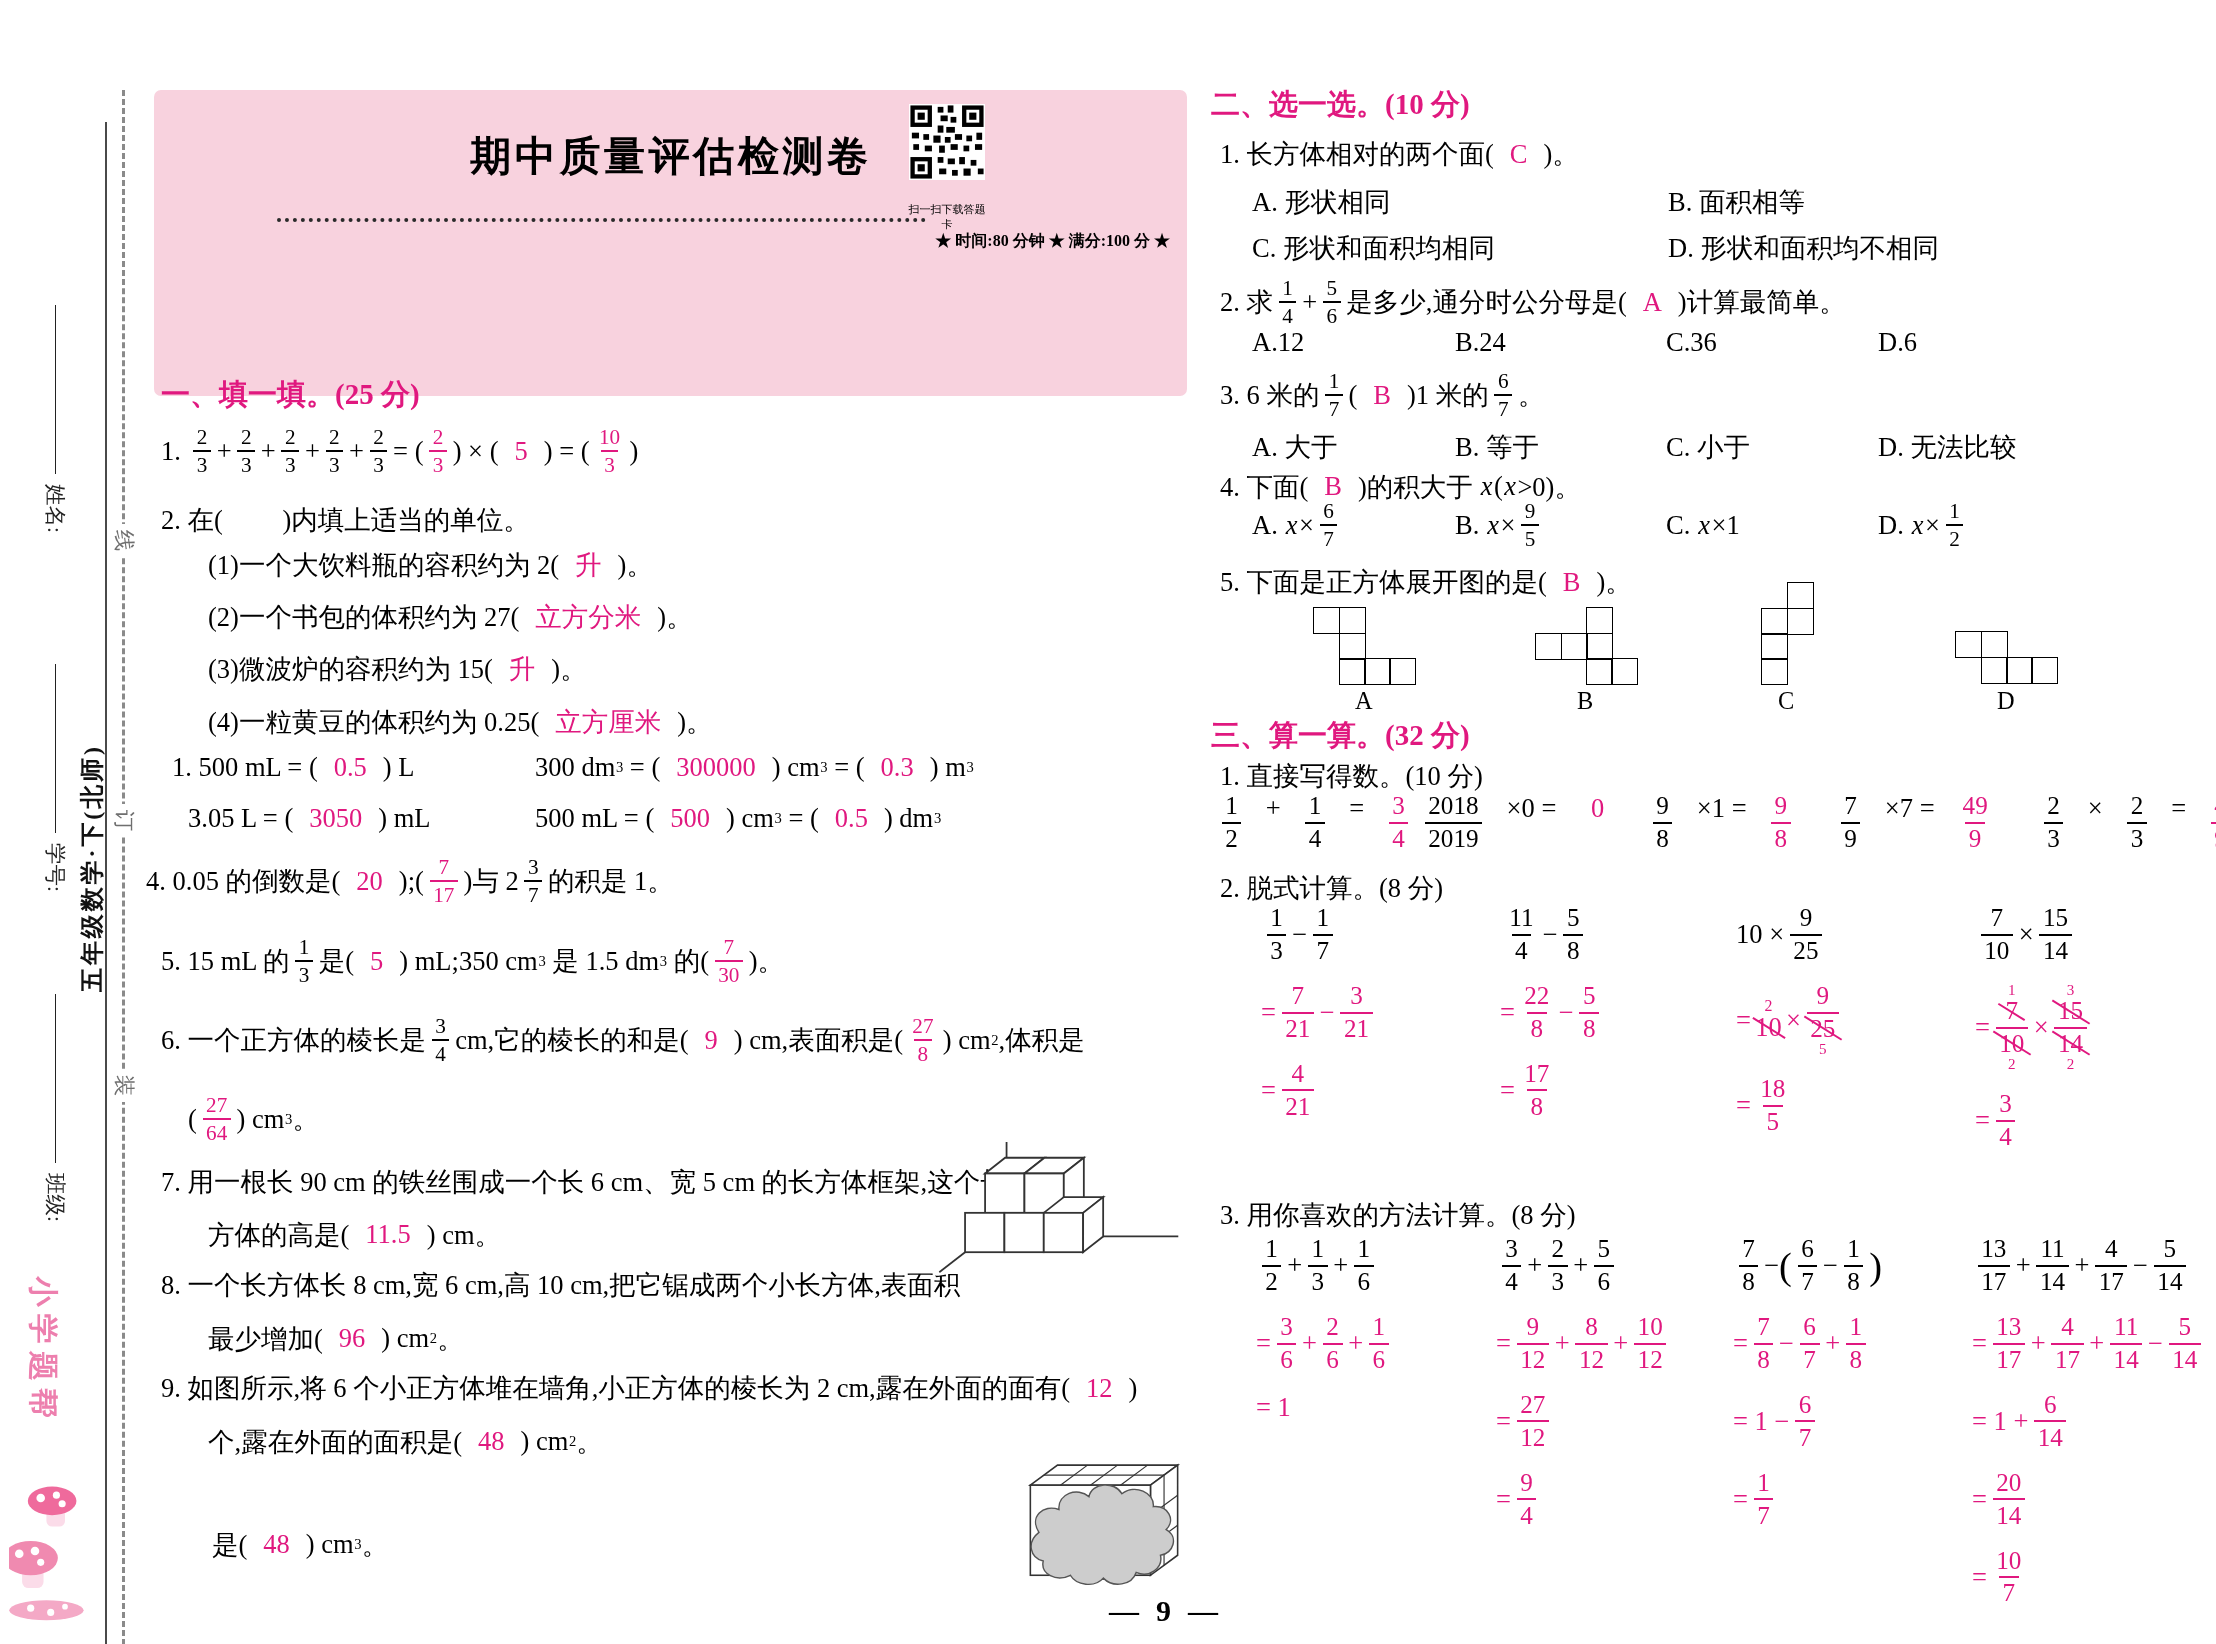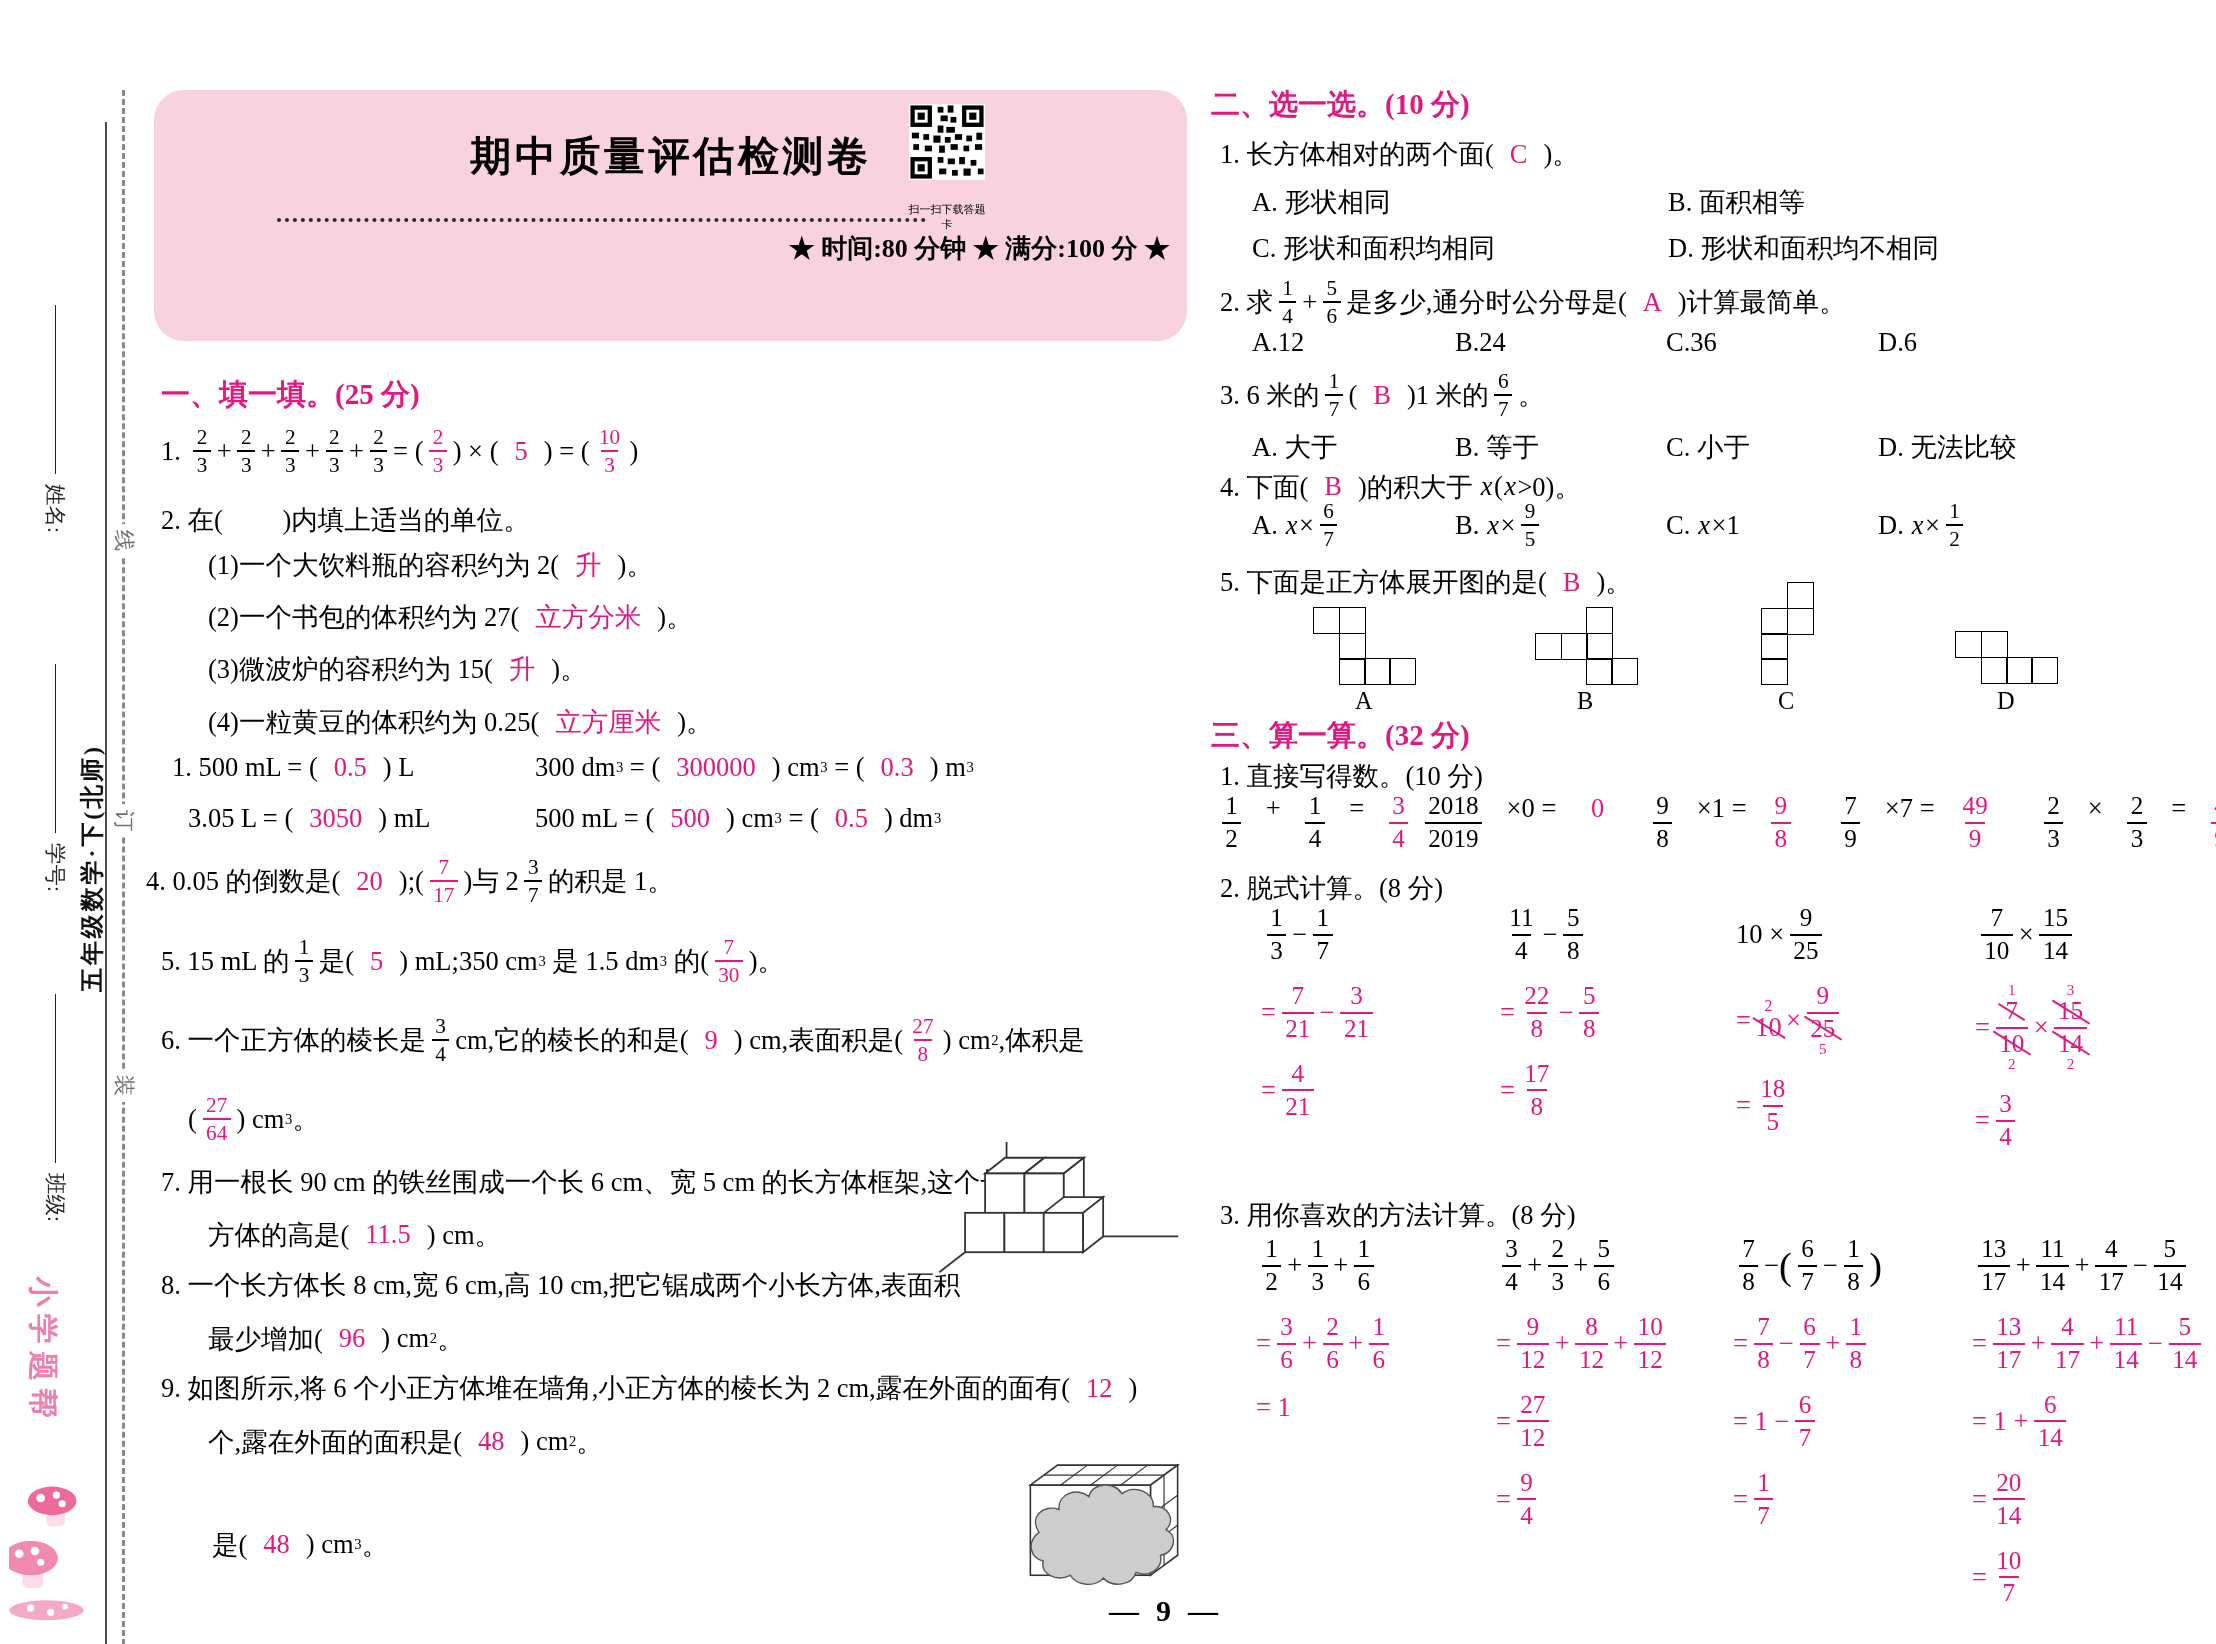--- a/index.html
+++ b/index.html
@@ -12,25 +12,25 @@
   .bind-char{position:absolute;left:108px;width:33px;height:33px;background:#fff;color:#6f6f6f;
              font-size:21.5px;display:flex;align-items:center;justify-content:center;transform:rotate(90deg)}
   .vgroup{position:absolute;display:flex;align-items:center;gap:10px;white-space:nowrap;
           font-size:21.5px;color:#222;transform:rotate(90deg)}
   .vgroup .wline{width:169px;border-top:1.8px solid #222;height:0}
   .booktitle{position:absolute;transform:rotate(-90deg);font-size:24px;font-weight:bold;
              letter-spacing:2.9px;white-space:nowrap;color:#111}
   .brand{position:absolute;transform:rotate(90deg);font-size:30px;font-weight:bold;letter-spacing:7.2px;
          color:#ed7fae;white-space:nowrap}
   
-  .pinkbox{position:absolute;left:154px;top:90px;width:1033px;height:251px;background:#f8d2de;border-radius:30px}
+  .pinkbox{position:absolute;left:154px;top:90px;width:1033px;height:306px;background:#f8d2de;border-radius:7px}
   .test-title{position:absolute;left:237px;top:39px;width:560px;text-align:center;font-size:41px;
               font-weight:bold;letter-spacing:3.6px;color:#000;font-family:"Liberation Serif",serif}
   .dotline{position:absolute;left:123px;top:128px;width:649px;border-top:4.3px dotted #2a2a2a}
-  .meta{position:absolute;right:17px;top:141px;font-size:26px;font-weight:bold}
+  .meta{position:absolute;right:17px;top:141px;font-size:16px;font-weight:bold}
   .qrwrap{position:absolute;left:753px;top:14.3px;width:80px;text-align:center}
   .qrcap{font-size:11px;margin-top:15px;letter-spacing:0}
   
   .score{position:absolute;left:159px;top:260px;width:1028px;border:2.2px solid #000;background:#fff;
          display:grid;grid-template-columns:72px repeat(8,1fr);font-size:21.5px}
   .score div{border-right:1.4px solid #000;border-bottom:1.4px solid #000;display:flex;align-items:center;
              justify-content:center;height:32px}
   .score div:nth-child(9n){border-right:none}
   .score div:nth-child(n+10){border-bottom:none;height:36px}
   

